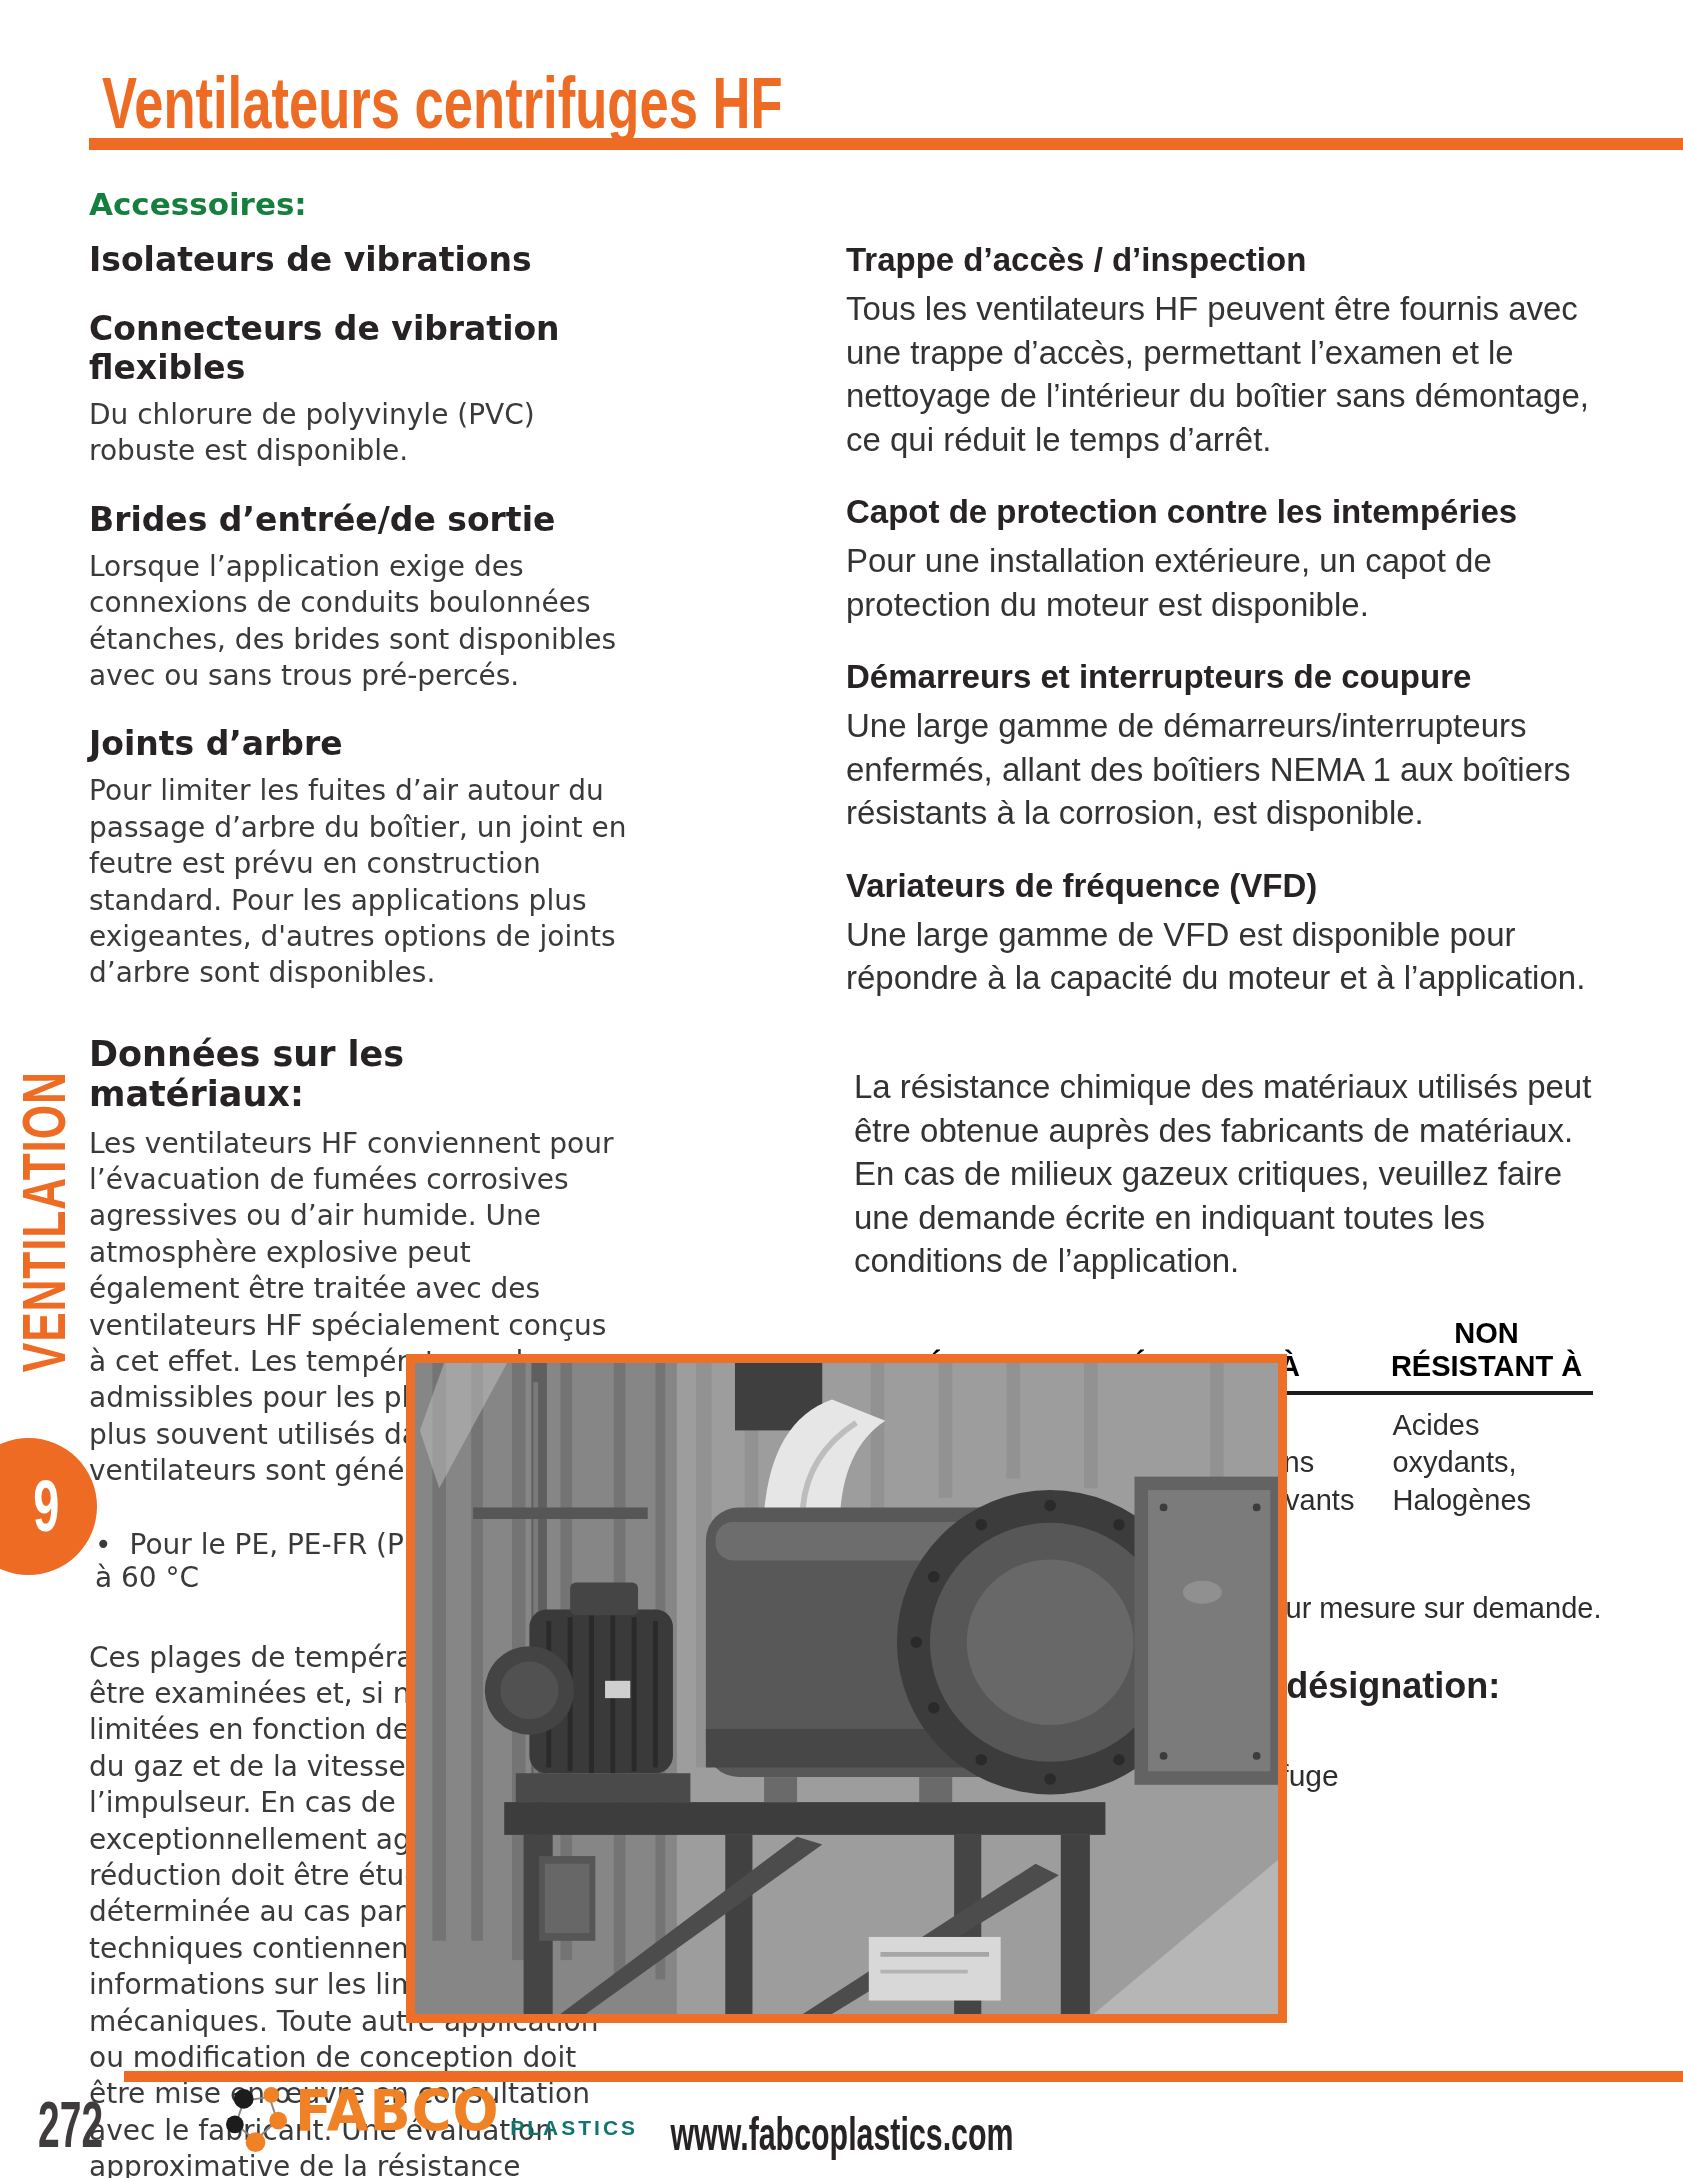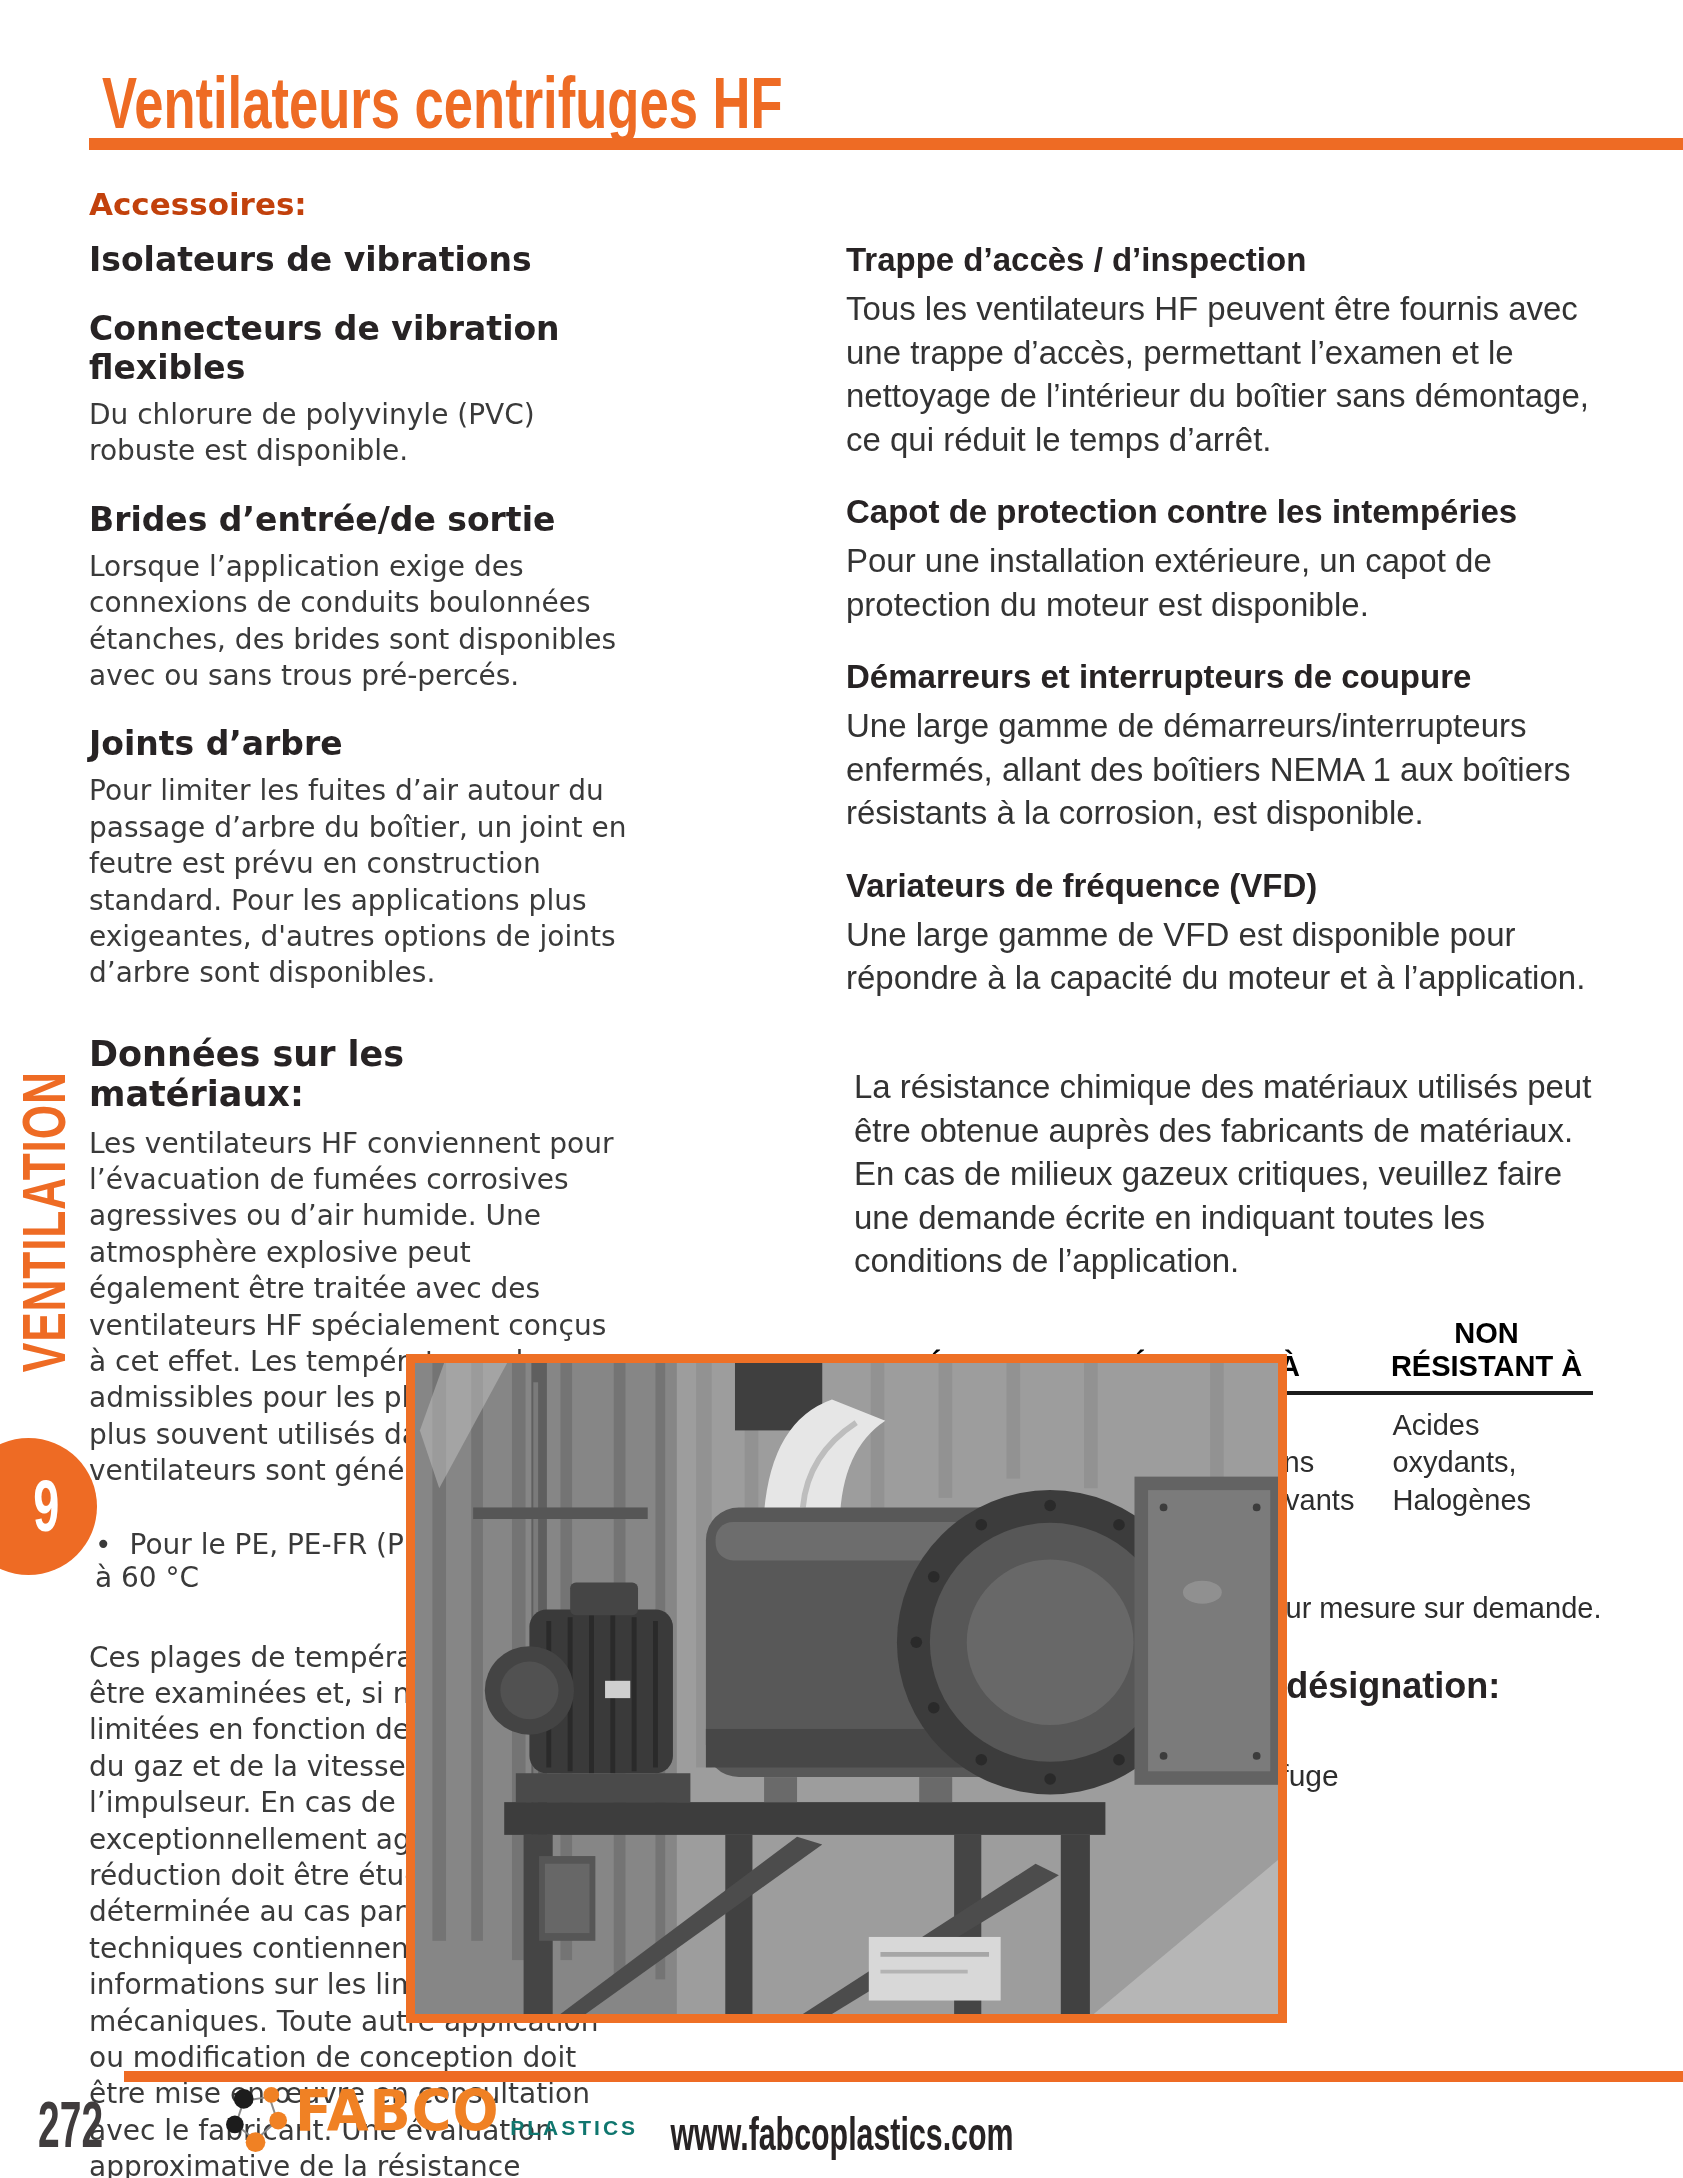--- a/index.html
+++ b/index.html
@@ -11,21 +11,21 @@
   .page-title{
     position:absolute;left:102px;top:61px;
     font-family:"Liberation Sans",sans-serif;font-weight:700;
     font-size:73px;color:#ee6b24;white-space:nowrap;
     transform:scaleX(0.72);transform-origin:left top;letter-spacing:0px;
   }
   .title-rule{position:absolute;left:89px;top:138px;width:1594px;height:12px;background:#ee6b24;}
   
   .left-col{position:absolute;left:89px;top:186px;width:540px;}
   .right-col{position:absolute;left:846px;top:241px;width:767px;}
-  .h-acc{font-weight:700;font-size:31px;color:#c2410c;margin:0 0 18px 0;}
+  .h-acc{font-weight:700;font-size:31px;color:#15803d;margin:0 0 18px 0;}
   .h-left{font-weight:700;font-size:33px;color:#272324;margin:30px 0 10px 0;}
   .h-left.first{margin-top:0;}
   .h-materials{font-weight:700;font-size:35px;color:#272324;margin:42px 0 12px 0;}
   .p-left{font-size:28px;line-height:1.30;color:#3a3a3a;margin:0;}
   .bullet-line{font-size:28px;color:#3a3a3a;margin:38px 0 0 6px;}
   .bullet-line .marker{margin-right:18px;}
   .p-note{margin-top:46px;}
   
   .h-right{font-family:"Liberation Sans",sans-serif;font-weight:700;font-size:33px;color:#272324;margin:32px 0 8px 0;}
   .h-right.first{margin-top:0;}

